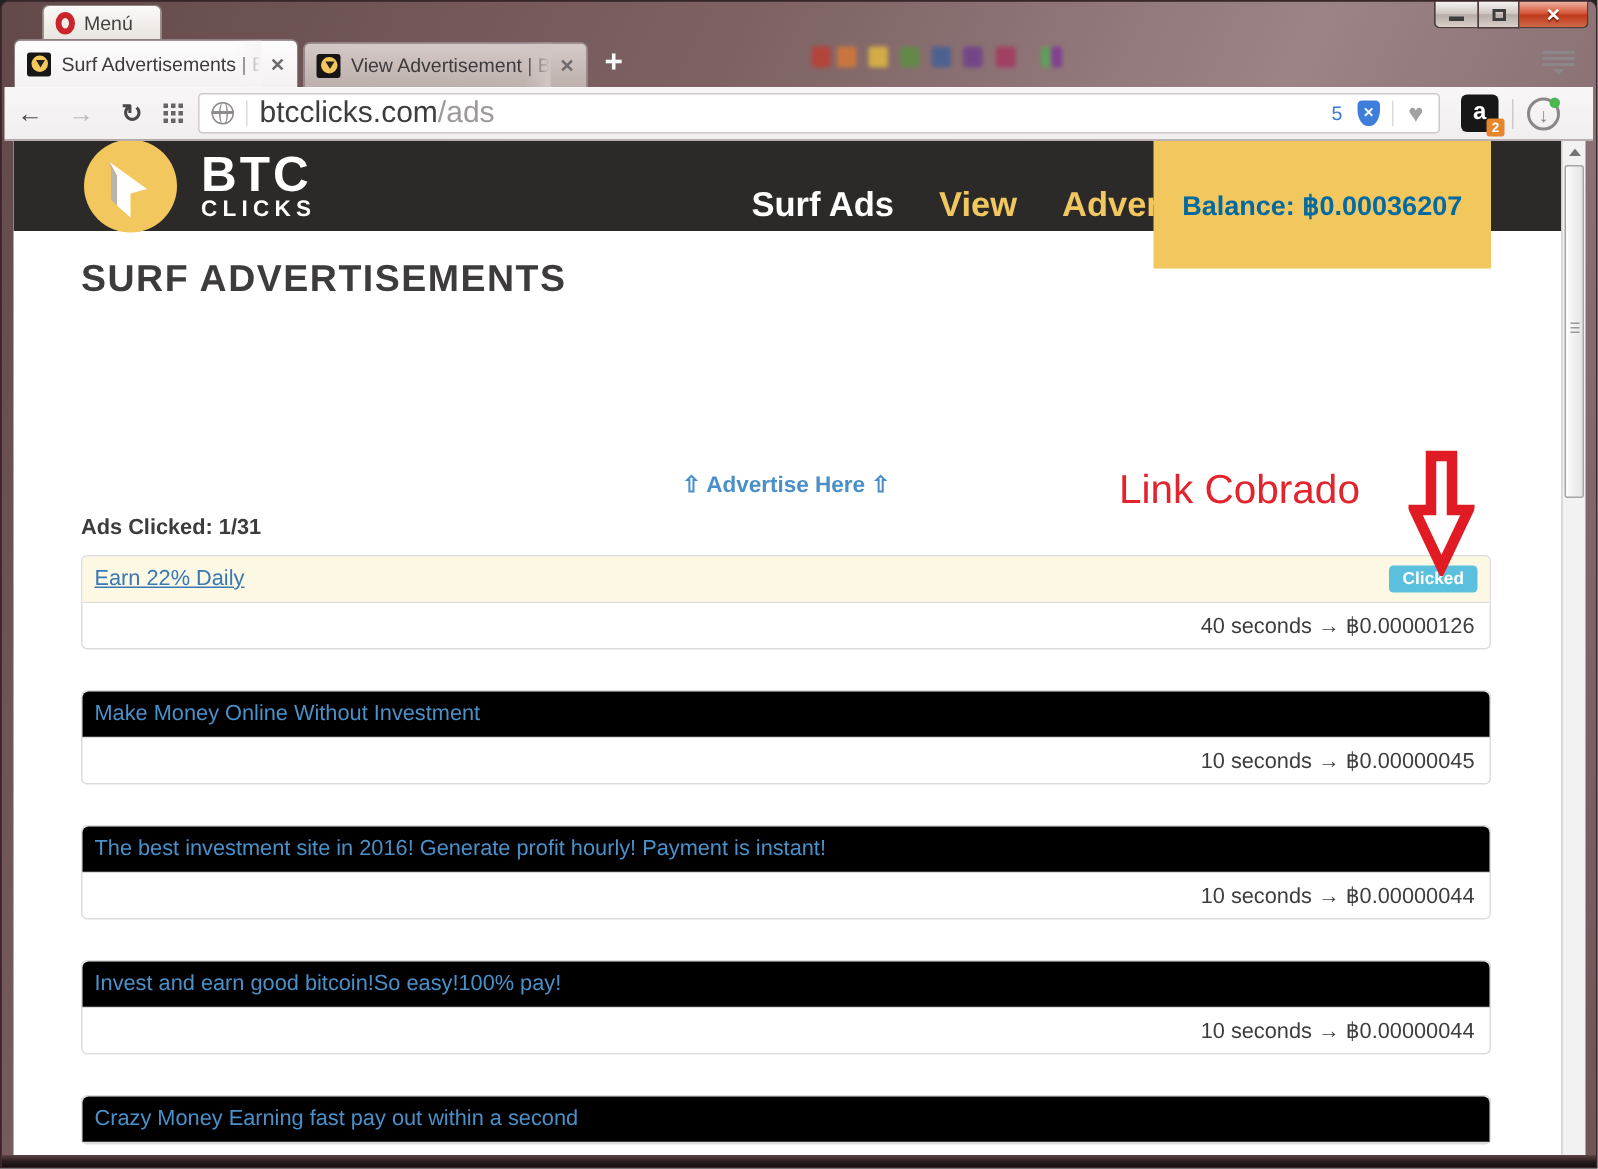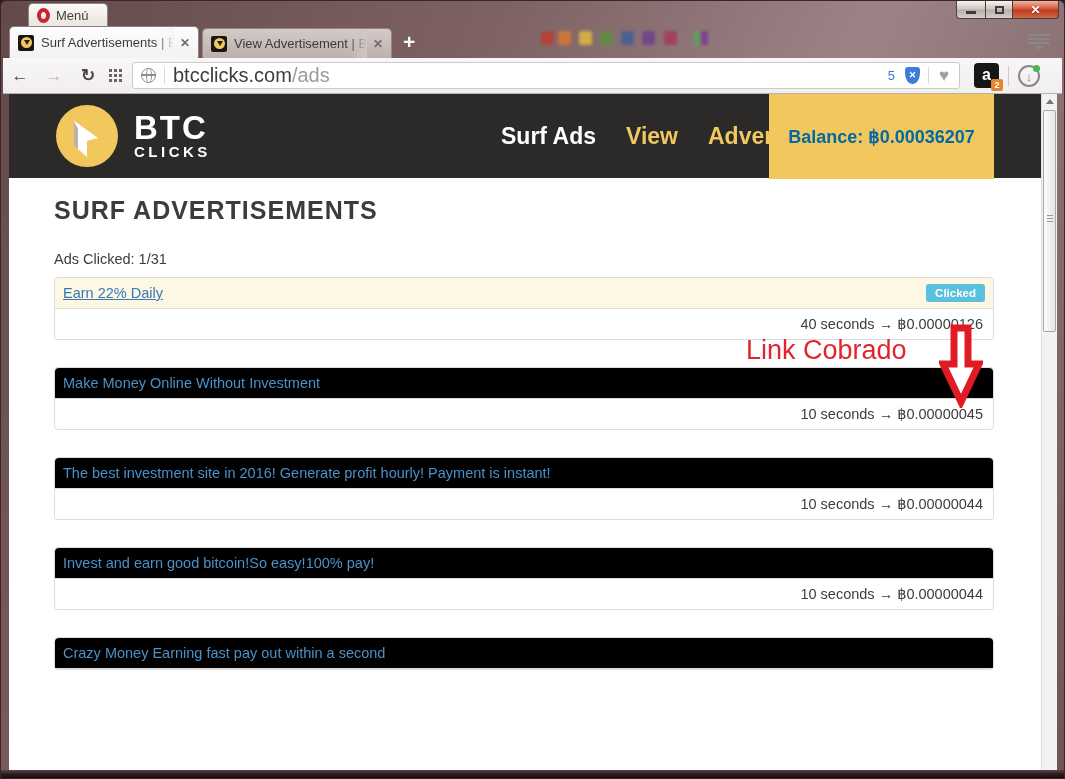--- a/index.html
+++ b/index.html
@@ -108,36 +108,36 @@
   .amazon em{ position:absolute; right:-4px; bottom:-3px; width:12px; height:12px; background:#e6862c;
     color:#fff; font-style:normal; font-size:9px; font-weight:bold; line-height:12px; border-radius:2px; }
   .tb-sep{ width:1px; height:20px; background:#cfc9cb; margin:0 9px; }
   .download{ width:22px; height:22px; border:2px solid #8b8688; border-radius:50%; position:relative;
     color:#8b8688; font-size:13px; font-weight:bold; text-align:center; line-height:19px; }
   .download em{ position:absolute; right:-2px; top:-2px; width:7px; height:7px; background:#49b84e; border-radius:50%; }
 
   
   .viewport{ position:absolute; left:8px; top:93px; width:1032px; height:678px; background:#fff; overflow:hidden; }
 
-  .site-header{ position:relative; height:84px; background:#2b2a28; display:flex; align-items:center; }
+  .site-header{ position:relative; height:60px; background:#2b2a28; display:flex; align-items:center; }
   .logo{ display:flex; align-items:center; gap:16px; margin-left:47px; }
   .logo-mark{ width:62px; height:62px; background:#f2c75e; border-radius:50%; position:relative; }
   .logo-text .l1{ font-size:33px; font-weight:bold; color:#fff; letter-spacing:2px; line-height:30px; }
   .logo-text .l2{ font-size:15px; font-weight:bold; color:#fff; letter-spacing:3.5px; }
   .site-nav{ position:absolute; left:492px; top:0; height:85px; display:flex; align-items:center; gap:30px; }
   .nav-link{ font-size:23px; font-weight:bold; color:#f1c75f; text-decoration:none; }
   .nav-link.active{ color:#ffffff; }
   .balance{ position:absolute; left:760px; top:0; width:225px; height:85px; background:#f2c75e;
     display:flex; align-items:center; justify-content:center; font-size:18px; font-weight:bold; color:#0369a1; }
 
   .content{ position:relative; width:940px; margin-left:45px; }
   .page-title{ margin-top:18px; font-size:25px; font-weight:bold; letter-spacing:1px; color:#3d3b3c; }
   .advertise-line{ margin-top:113px; text-align:center; }
   .advertise-link{ color:#4a8fc7; font-weight:bold; font-size:15px; text-decoration:none; }
-  .ads-clicked{ margin-top:26px; font-size:14.5px; color:#3d3b3c; font-weight:normal; }
+  .ads-clicked{ margin-top:11px; font-size:14.5px; color:#3d3b3c; font-weight:bold; }
 
   .annot-text{ position:absolute; left:692px; top:139px; font-size:27px; color:#e2242e; white-space:nowrap; }
   .annot-arrow{ position:absolute; left:885px; top:128px; }
 
   .ad-card{ margin-top:10px; border:1px solid #ddd; border-radius:4px; background:#fff; }
   .ad-card + .ad-card{ margin-top:27px; }
   .ad-head{ height:31px; background:#000000; border-bottom:1px solid #ddd; border-radius:4px 4px 0 0;
     display:flex; align-items:center; justify-content:space-between; padding:0 8px; }
   .ad-card.clicked .ad-head{ background:#fcf8e3; }
   .ad-link{ font-size:14.5px; color:#4a90c9; text-decoration:none; font-weight:500; }
@@ -259,20 +259,23 @@
         <a class="nav-link active">Surf Ads</a>
         <a class="nav-link">View</a>
         <a class="nav-link">Advertise</a>
       </div>
       <div class="balance">Balance: ฿0.00036207</div>
     </div>
 
     <div class="content">
       <h1 class="page-title">SURF ADVERTISEMENTS</h1>
 
+      <div class="advertise-line">
+        <a class="advertise-link">⇧ Advertise Here ⇧</a>
+      </div>
 
       <div class="annot-text">Link Cobrado</div>
       <div class="annot-arrow">
         <svg width="44" height="84" viewBox="0 0 44 84">
           <path d="M15 4 L29 4 L29 40 L40 40 L22 78 L4 40 L15 40 Z" fill="#ffffff" stroke="#e01b24" stroke-width="7" stroke-linejoin="miter"></path>
         </svg>
       </div>
 
       <div class="ads-clicked">Ads Clicked: 1/31</div>
 

